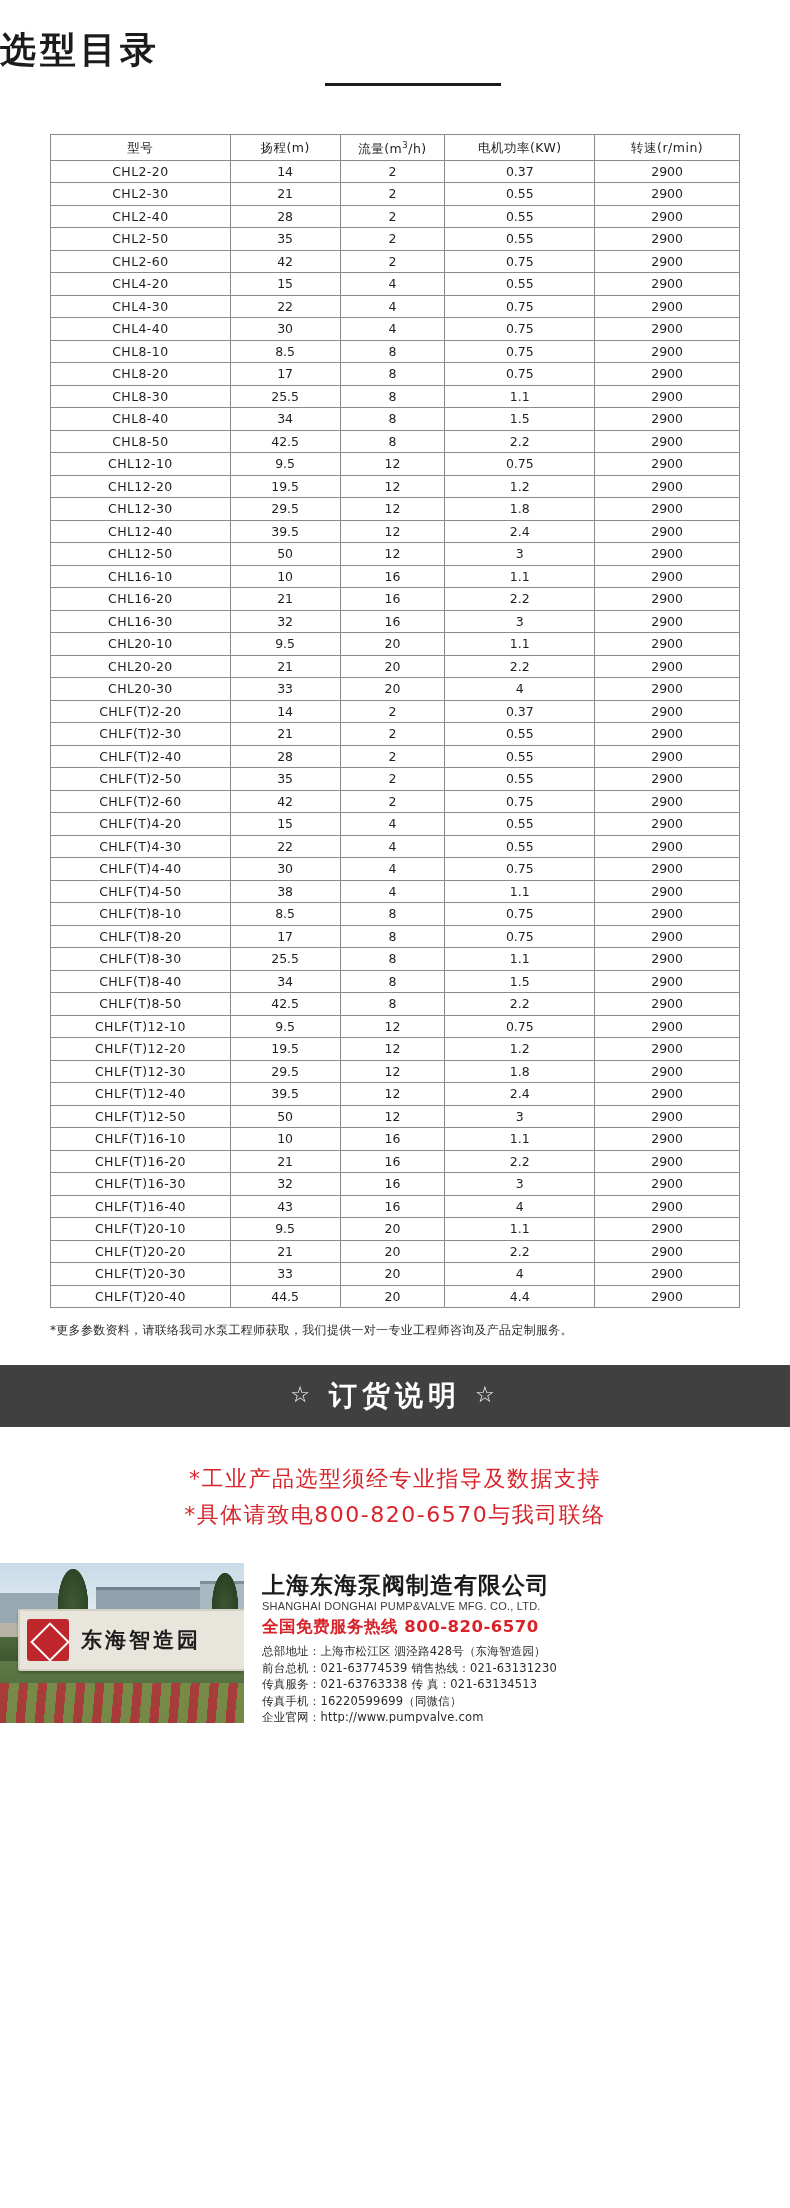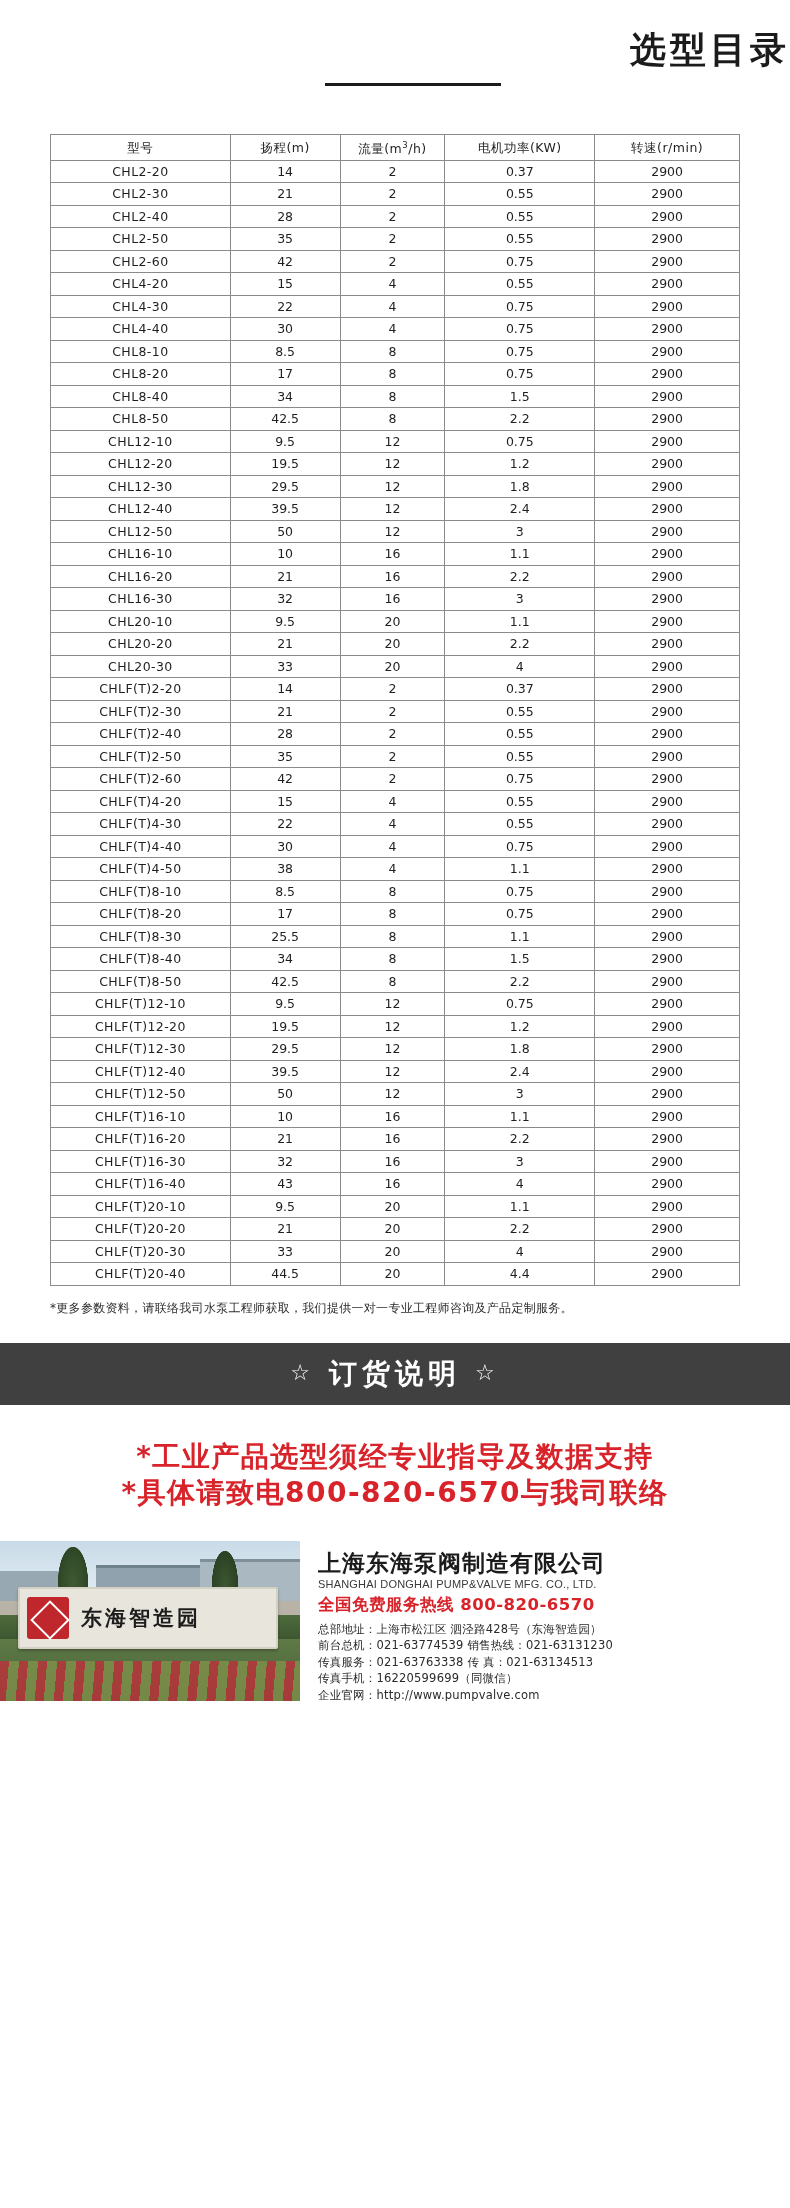--- a/index.html
+++ b/index.html
@@ -16,21 +16,21 @@
   .page {
     width: 790px;
     position: relative;
     overflow: hidden;
   }
 
   
   .title-block {
     padding-top: 26px;
     padding-bottom: 10px;
-    text-align: right;
+    text-align: left;
   }
   .main-title {
     font-family: "DejaVu Sans", sans-serif;
     font-size: 36px;
     font-weight: bold;
     letter-spacing: 4px;
     color: #1b1b1b;
     display: inline-block;
     position: relative;
   }
@@ -112,34 +112,34 @@
   }
 
   
   .notes {
     padding: 34px 0 30px 0;
     text-align: center;
   }
   .notes .line {
     font-family: "DejaVu Sans", sans-serif;
     color: #d8232a;
-    font-size: 28px;
-    font-weight: bold;
+    font-size: 22px;
+    font-weight: normal;
     letter-spacing: 1.5px;
     line-height: 36px;
   }
 
   
   .footer {
     display: flex;
     align-items: stretch;
     height: 160px;
   }
   .footer-photo {
-    width: 300px;
+    width: 244px;
     position: relative;
     overflow: hidden;
     background: linear-gradient(#bfd3e2 0%, #cfe0ec 34%, #9fb0a0 36%, #6d7f63 60%, #55663f 100%);
   }
   
   .ph-sky {
     position: absolute; left: 0; top: 0; width: 100%; height: 58px;
     background: linear-gradient(#c9dbe8, #e3edf3);
   }
   .ph-bldg1 {
@@ -342,20 +342,27 @@
             <td>8.5</td>
             <td>8</td>
             <td>0.75</td>
             <td>2900</td>
           </tr>
           <tr>
             <td class="model">CHL8-20</td>
             <td>17</td>
             <td>8</td>
             <td>0.75</td>
+            <td>2900</td>
+          </tr>
+          <tr>
+            <td class="model">CHL8-30</td>
+            <td>25.5</td>
+            <td>8</td>
+            <td>1.1</td>
             <td>2900</td>
           </tr>
           <tr>
             <td class="model">CHL8-40</td>
             <td>34</td>
             <td>8</td>
             <td>1.5</td>
             <td>2900</td>
           </tr>
           <tr>

